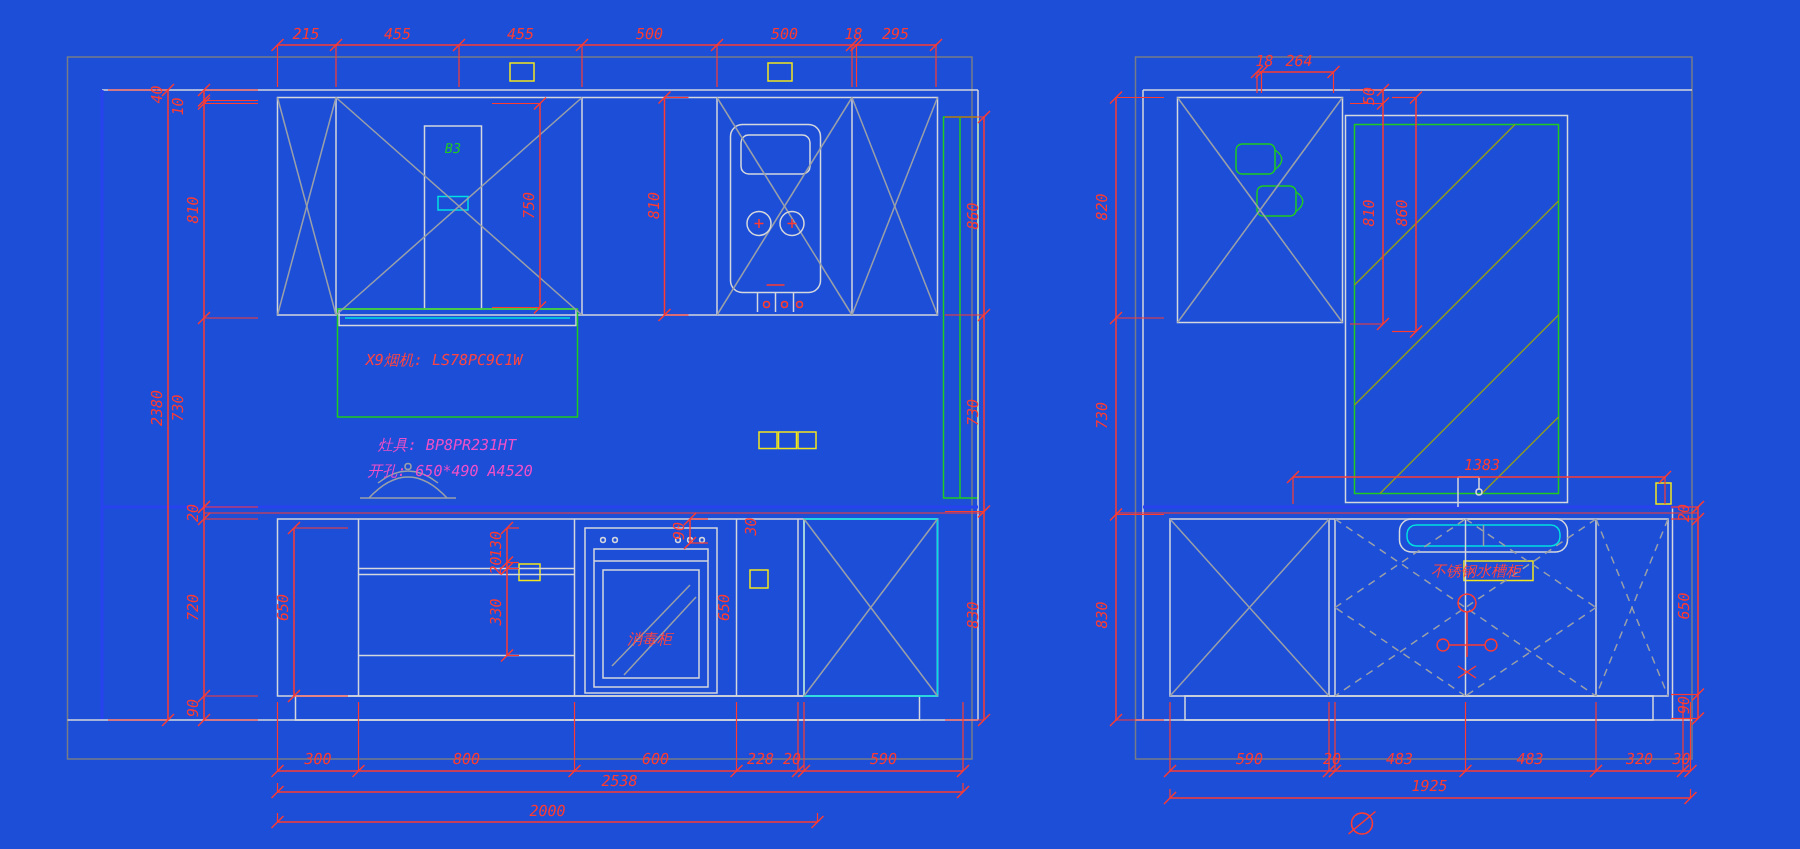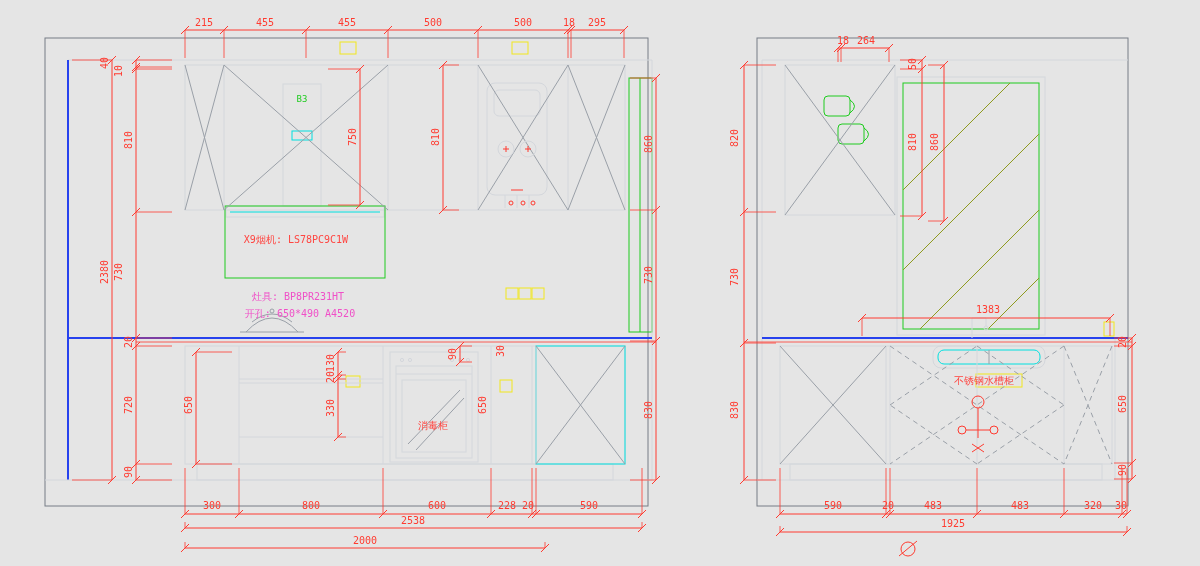--- a/index.html
+++ b/index.html
@@ -3,21 +3,21 @@
 <meta charset="utf-8">
 <style>
   html,body{margin:0;padding:0;background:#1e222a;}
   .stage{position:relative;width:1200px;height:566px;background:#2b2f38;overflow:hidden;}
   svg{display:block;}
   text{font-family:"DejaVu Sans Mono","Liberation Mono",monospace;}
 </style>
 </head>
 <body>
 
-<div class="stage" style="background: #e5e5e5;">
+<div class="stage" style="background: #1d4ed8; font-style: italic;">
   <svg id="cad" width="1200" height="566" viewBox="0 0 1200 566">
     <g id="gS">
         <rect x="45" y="38" width="603" height="468" rx="0" fill="none" stroke="#767c86" stroke-width="1"></rect>
         <rect x="757" y="38" width="371" height="468" rx="0" fill="none" stroke="#767c86" stroke-width="1"></rect>
         <rect x="185" y="65" width="440" height="145" rx="0" fill="none" stroke="#d4d7dc" stroke-width="1"></rect>
         <rect x="283" y="84" width="38" height="122" rx="0" fill="none" stroke="#d4d7dc" stroke-width="1"></rect>
         <rect x="292" y="131" width="20" height="9" rx="0" fill="none" stroke="#00e0e0" stroke-width="1"></rect>
         <rect x="226" y="206" width="158" height="11" rx="0" fill="none" stroke="#d4d7dc" stroke-width="1"></rect>
         <rect x="225" y="206" width="160" height="72" rx="0" fill="none" stroke="#1ecb1e" stroke-width="1"></rect>
         <rect x="487" y="83" width="60" height="112" rx="8" fill="none" stroke="#d4d7dc" stroke-width="1"></rect>

